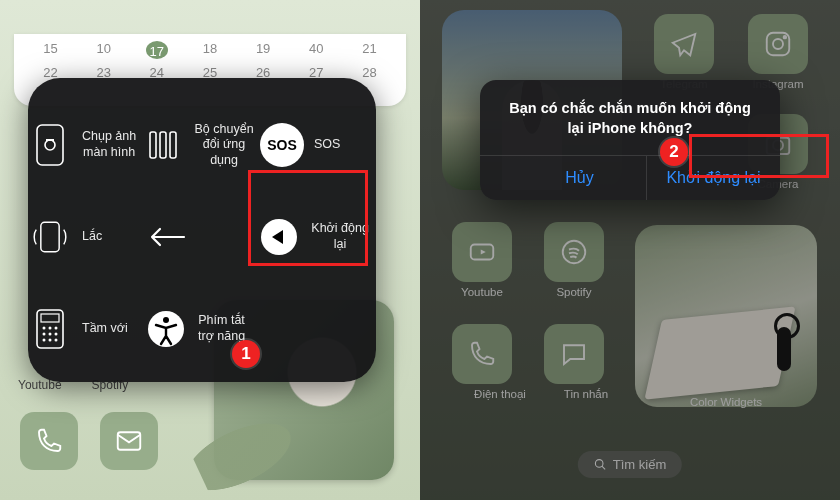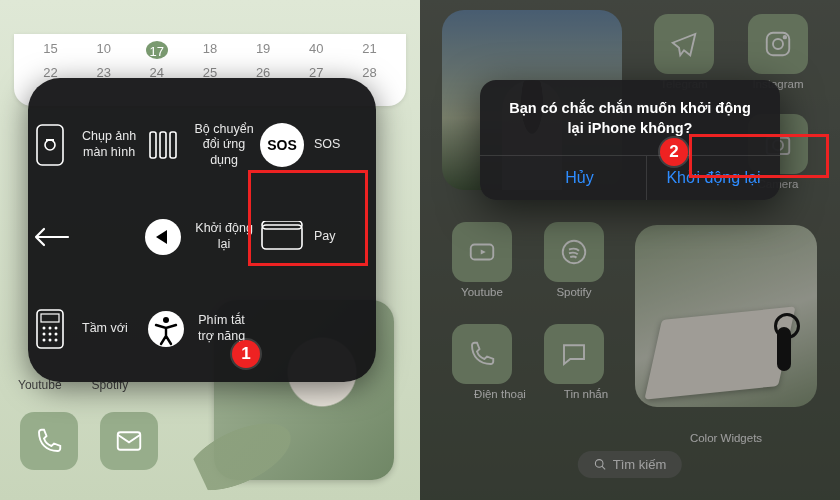--- a/index.html
+++ b/index.html
@@ -338,40 +338,40 @@
 đổi ứng dụng</div>
     </div>
     <div class="at-item">
       <div class="at-icon">
         <div class="sos-circle">SOS</div>
       </div>
       <div class="at-label">SOS</div>
     </div>
     <div class="at-item">
       <div class="at-icon">
+        <svg width="48" height="40" viewBox="0 0 48 40">
+            <rect x="14" y="4" width="20" height="32" rx="4" fill="none" stroke="#fff" stroke-width="1.6"></rect>
+            <path d="M9 12c-3 4-3 12 0 16M39 12c3 4 3 12 0 16" fill="none" stroke="#fff" stroke-width="1.6"></path>
+          </svg>
+      </div>
+      <div class="at-label">Lắc</div>
+    </div>
+    <div class="at-item">
+      <div class="at-icon">
         <svg width="40" height="24" viewBox="0 0 40 24">
             <path d="M38 12H6M14 4L6 12l8 8" fill="none" stroke="#fff" stroke-width="2.2" stroke-linecap="round" stroke-linejoin="round"></path>
           </svg>
       </div>
       <div class="at-label"></div>
     </div>
     <div class="at-item">
       <div class="at-icon">
         <div class="restart-circle"></div>
       </div>
       <div class="at-label">Khởi động lại</div>
-    </div>
-    <div class="at-item">
-      <div class="at-icon">
-        <svg width="44" height="32" viewBox="0 0 44 32">
-            <rect x="2" y="4" width="40" height="24" rx="4" fill="none" stroke="#fff" stroke-width="1.6"></rect>
-            <rect x="2" y="0" width="40" height="8" rx="4" fill="none" stroke="#fff" stroke-width="1.6"></rect>
-          </svg>
-      </div>
-      <div class="at-label">Pay</div>
     </div>
     <div class="at-item">
       <div class="at-icon">
         <svg width="30" height="42" viewBox="0 0 30 42">
             <rect x="2" y="2" width="26" height="38" rx="4" fill="none" stroke="#fff" stroke-width="1.6"></rect>
             <rect x="6" y="6" width="18" height="8" fill="none" stroke="#fff" stroke-width="1.2"></rect>
             <circle cx="9" cy="20" r="1.5" fill="#fff"></circle>
             <circle cx="15" cy="20" r="1.5" fill="#fff"></circle>
             <circle cx="21" cy="20" r="1.5" fill="#fff"></circle>
             <circle cx="9" cy="26" r="1.5" fill="#fff"></circle>
@@ -461,21 +461,21 @@
       <svg viewBox="0 0 24 24">
           <path d="M4 5h16v11H9l-5 4V5z"></path>
         </svg>
     </div>
     <div class="r-app-label" style="top:388px;left:126px">Tin nhắn</div>
 
     <div class="r-color-widget">
       <div class="r-book"></div>
       <div class="r-key"></div>
     </div>
-    <div class="r-app-label" style="top:432px;left:266px">Color Widgets</div>
+    <div class="r-app-label" style="top:396px;left:266px">Color Widgets</div>
   </div>
 
   <div class="search-pill">
     <svg width="13" height="13" viewBox="0 0 24 24" fill="none" stroke="#fff" stroke-width="2">
         <circle cx="10" cy="10" r="7"></circle>
         <path d="M21 21l-6-6"></path>
       </svg>
     <span>Tìm kiếm</span>
   </div>
 

